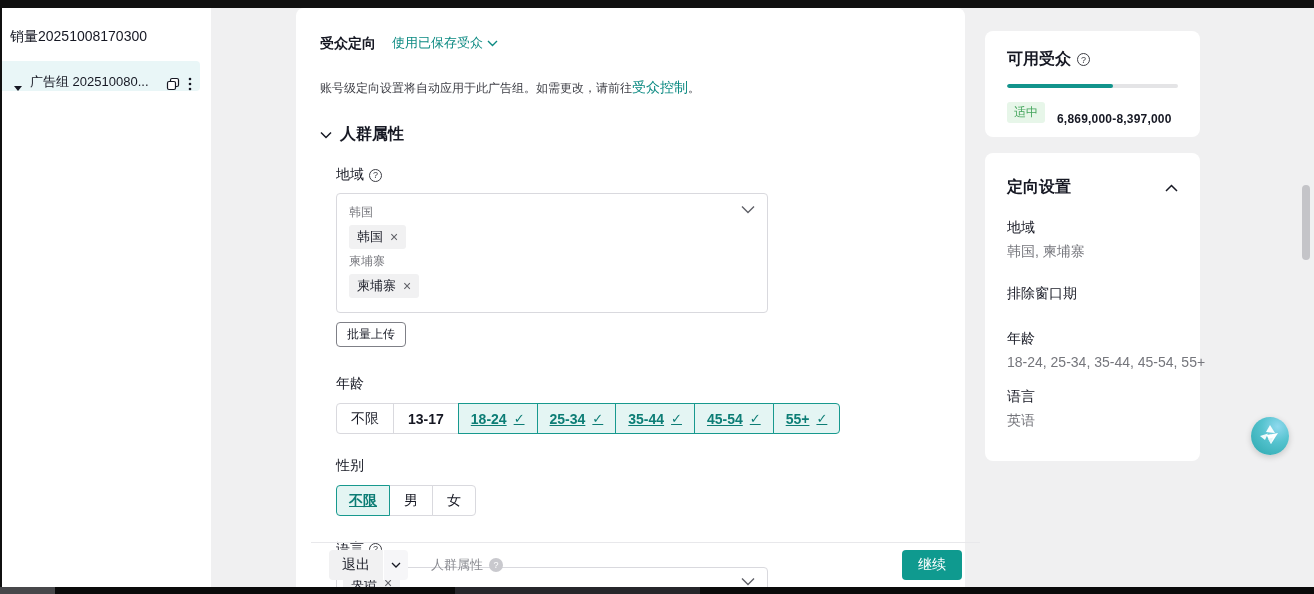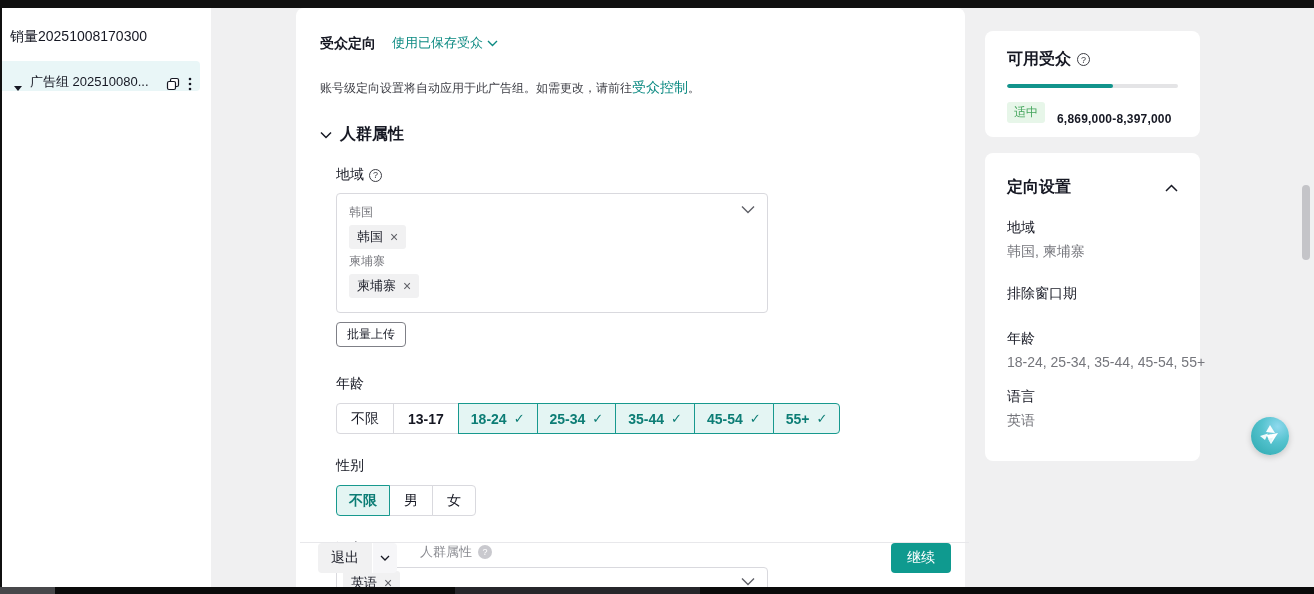--- a/index.html
+++ b/index.html
@@ -56,29 +56,29 @@
   .box-chevron{position:absolute;right:12px;top:11px;}
   .batch-btn{margin-top:9px;display:inline-block;border:1px solid #7f8087;border-radius:4px;
     background:#fff;padding:3px 10px;font-size:12px;color:var(--text);cursor:pointer;font-family:inherit;}
   .seg-row{display:inline-flex;margin-top:10px;}
   .seg{height:31px;display:inline-flex;align-items:center;padding:0 14px;border:1px solid var(--border);
     background:#fff;font-size:14px;margin-left:-1px;cursor:pointer;position:relative;}
   .seg:first-child{margin-left:0;border-radius:4px 0 0 4px;}
   .seg:last-child{border-radius:0 4px 4px 0;}
   .seg.bold{font-weight:700;}
   .seg.sel{background:var(--selected-bg);border-color:var(--selected-border);color:var(--selected-text);
-    z-index:1;font-weight:600;gap:7px;padding:0 12px;}
+    z-index:1;font-weight:600;gap:7px;padding:0 12px;text-decoration:underline;}
   .seg .check{font-size:13px;}
   .lang-box{position:relative;width:432px;margin-top:9px;border:1px solid var(--border);border-radius:4px;
     height:31px;display:flex;align-items:center;padding:0 32px 0 6px;cursor:pointer;}
   .lang-box .box-chevron{top:9px;}
   .help{width:13px;height:13px;border:1px solid #3c3d44;border-radius:50%;display:inline-flex;
     align-items:center;justify-content:center;font-size:9px;color:#3c3d44;flex:none;cursor:pointer;}
-  .card-footer{position:absolute;left:4px;bottom:0;width:100%;height:45px;border-top:1px solid #e8e8eb;
-    display:flex;align-items:flex-start;padding:0 18px;}
+  .card-footer{position:absolute;left:15px;bottom:0;width:100%;height:45px;border-top:1px solid #e8e8eb;
+    display:flex;align-items:center;padding:0 18px;}
   .exit-btn{display:flex;height:30px;border-radius:4px;overflow:hidden;cursor:pointer;}
   .exit-main{background:var(--tag-bg);display:flex;align-items:center;padding:0 13px;font-size:14px;}
   .exit-div{width:1px;background:#fff;}
   .exit-arrow{background:#f6f6f8;width:24px;display:flex;align-items:center;justify-content:center;}
   .draft{margin-left:23px;display:flex;align-items:center;gap:6px;color:#8a8b91;font-size:13px;}
   .help-gray{width:14px;height:14px;background:#c9c9ce;border-radius:50%;display:inline-flex;
     align-items:center;justify-content:center;font-size:9px;color:#fff;}
   .spacer{flex:1;}
   .continue-btn{background:var(--accent);color:#fff;border:none;border-radius:4px;height:30px;
     padding:0 16px;font-size:14px;cursor:pointer;font-family:inherit;}

